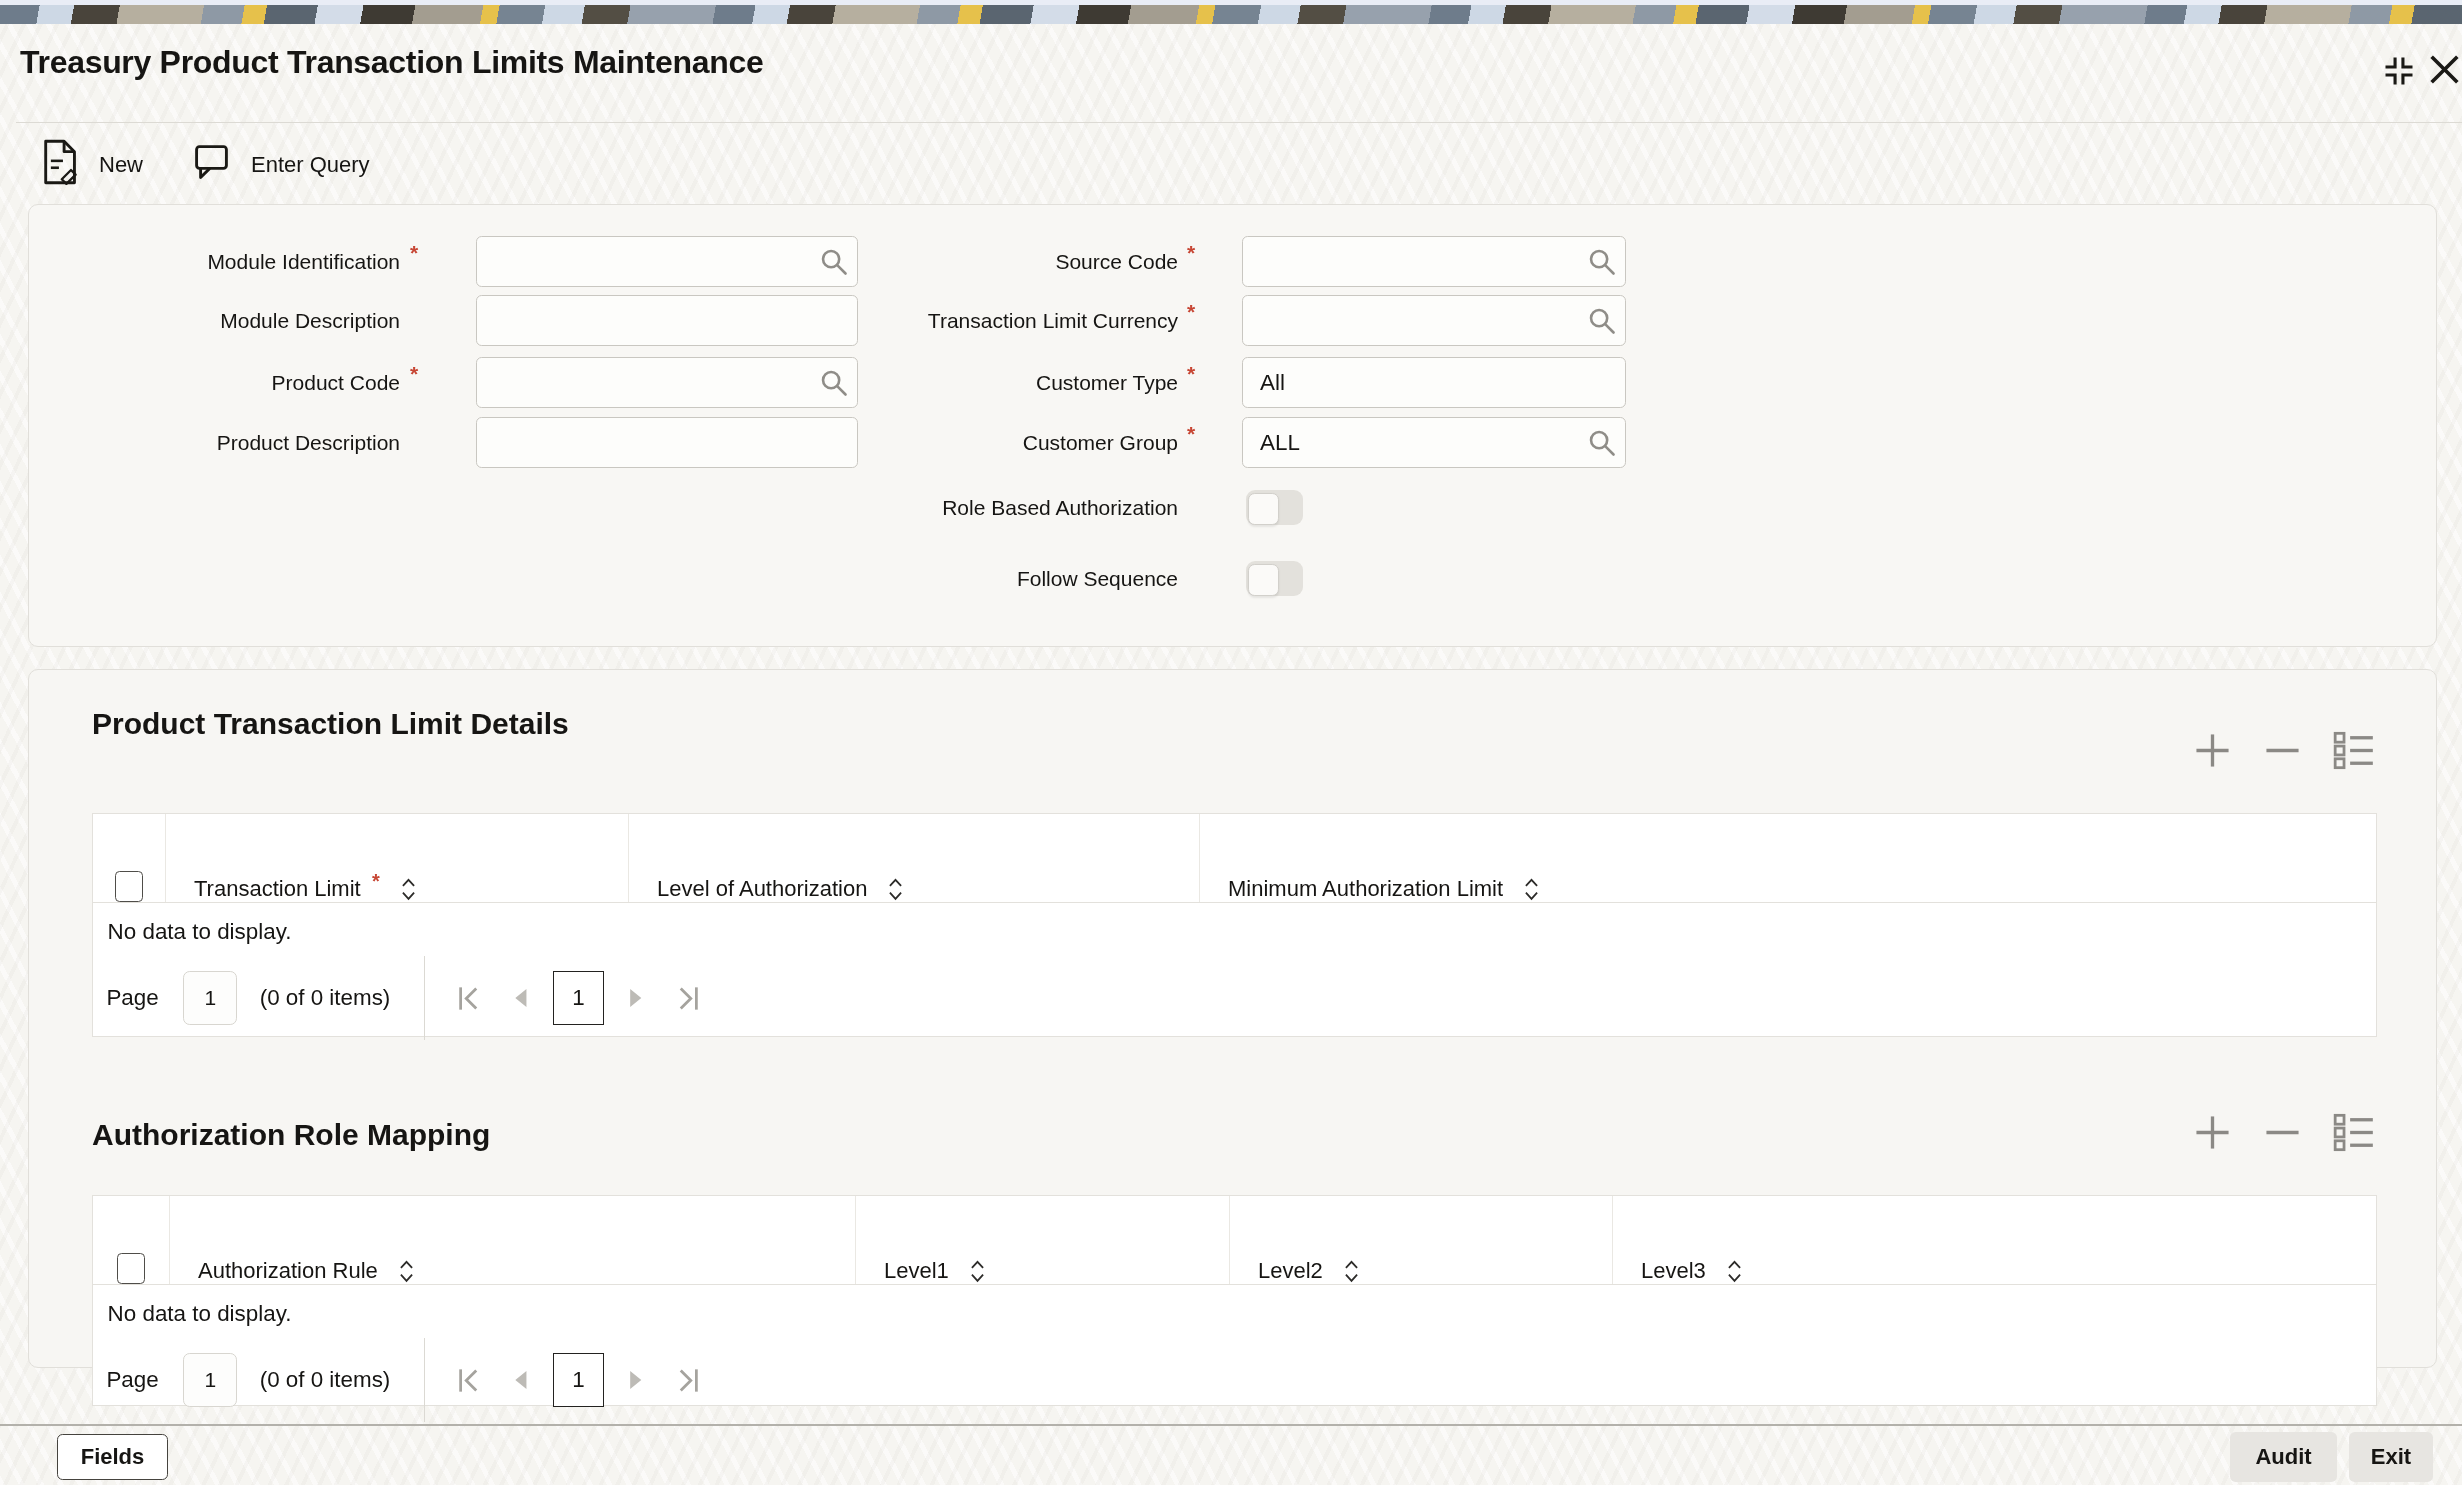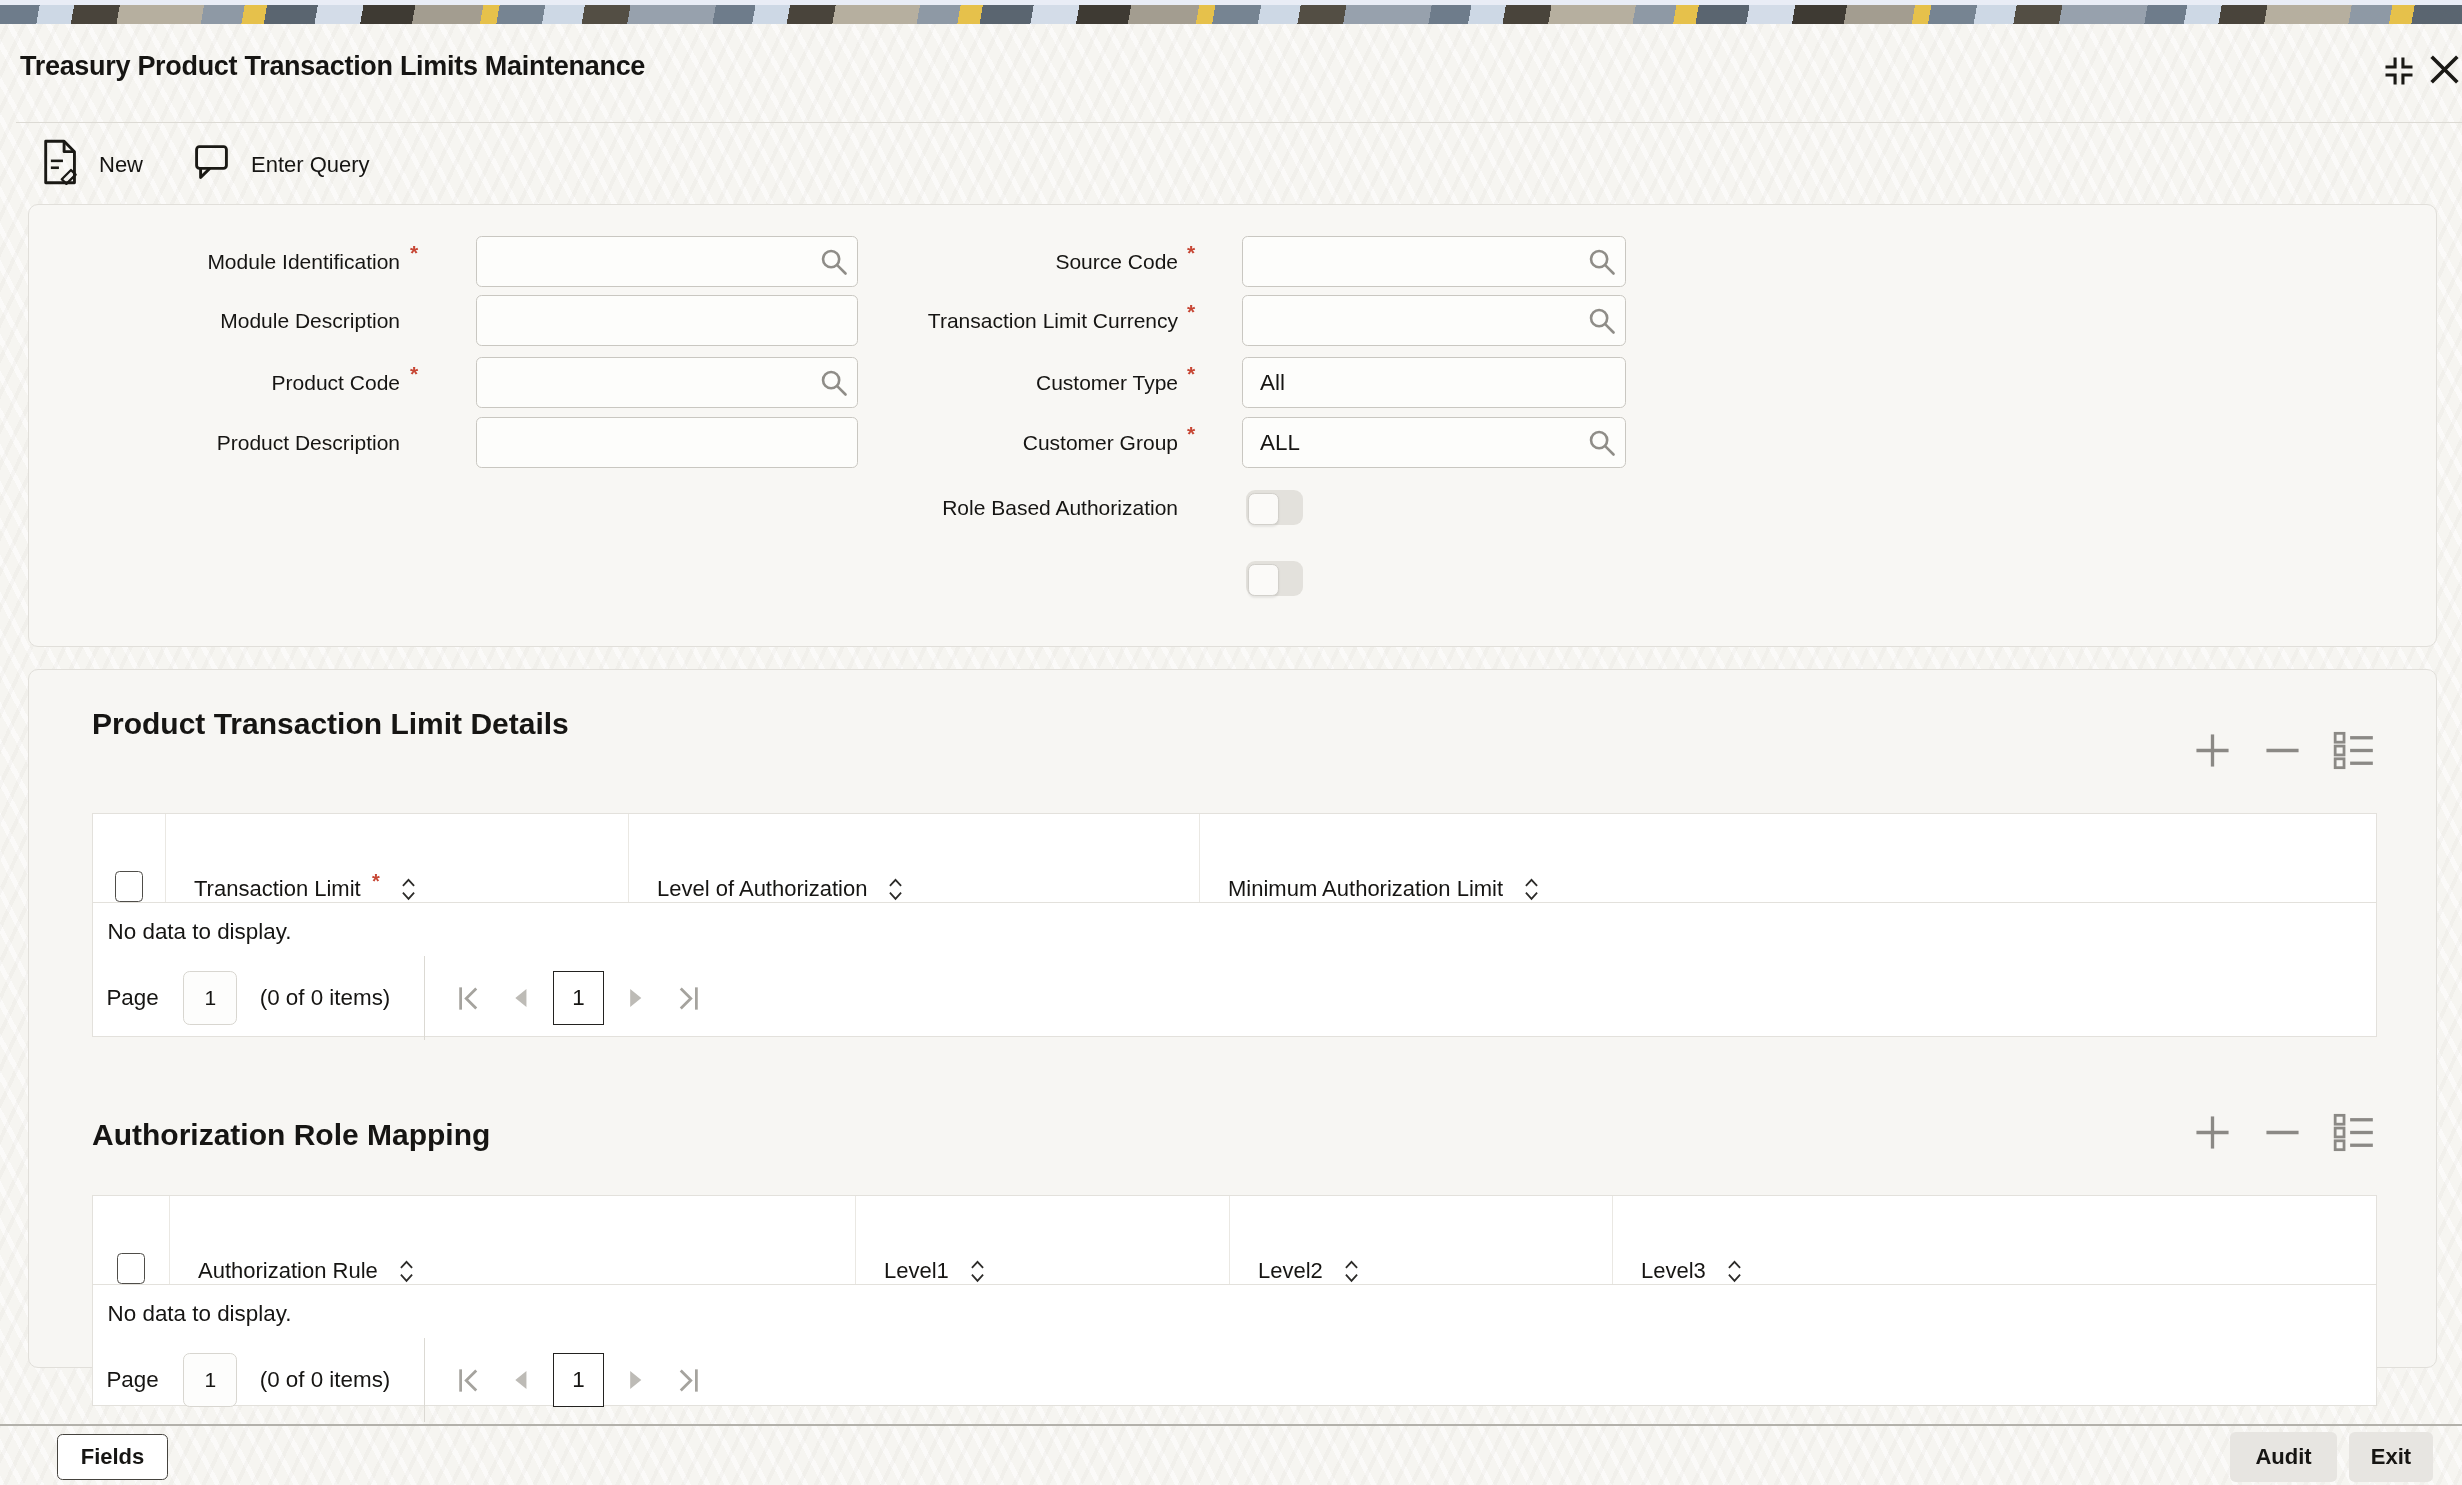--- a/index.html
+++ b/index.html
@@ -13,21 +13,21 @@
   }
   .topline{position:absolute;top:0;left:0;right:0;height:4.5px;background:#e9edf6;}
   .banner{
     position:absolute;top:4.5px;left:0;right:0;height:19px;
     background:repeating-linear-gradient(100deg,
       #6e7c8b 0 39px,#cdd8e5 39px 73px,#49443b 73px 118px,#b6af9f 118px 201px,
       #8e99a5 201px 241px,#e6c14b 241px 263px,#5a6570 263px 313px,#d3dce8 313px 358px,
       #3e3a33 358px 409px,#a39d90 409px 476px,#e6c14b 476px 492px,#768492 492px 537px,
       #cdd8e5 537px 576px,#534e44 576px 621px,#97a1ad 621px 705px);
   }
-  .app-title{position:absolute;left:20px;top:51px;font-size:27px;font-weight:bold;letter-spacing:-0.3px;}
+  .app-title{position:absolute;left:20px;top:44px;font-size:32px;font-weight:bold;letter-spacing:-0.3px;}
   .win-ic{position:absolute;cursor:pointer;}
   .hr1{position:absolute;top:122px;left:15.7px;right:0;height:1.1px;background:#dcdad4;}
 
   .tbtn{position:absolute;top:140px;height:49px;display:flex;align-items:center;gap:21px;font-size:22px;cursor:pointer;}
   .tbtn-new{left:41px;}
   .tbtn-query{left:193px;}
 
   .card{position:absolute;left:28px;width:2409px;background:#f8f7f4;border:1.1px solid #e1dfda;border-radius:10px;box-sizing:border-box;}
   .form-card{top:204px;height:443px;}
   .lower-card{top:669px;height:699px;background:#f7f6f3;}
@@ -213,20 +213,21 @@
     </div>
 
     <div class="frow" style="top:277px;">
       <div class="lbl lbl-r">Role Based Authorization</div>
       <div class="toggle">
           <div class="knob"></div>
         </div>
     </div>
 
     <div class="frow" style="top:348px;">
+      <div class="lbl lbl-r">Follow Sequence</div>
       <div class="toggle">
           <div class="knob"></div>
         </div>
     </div>
   </div>
 
   <div class="card lower-card">
 
     <div class="section-title" style="top:37px;">Product Transaction Limit Details</div>
 

